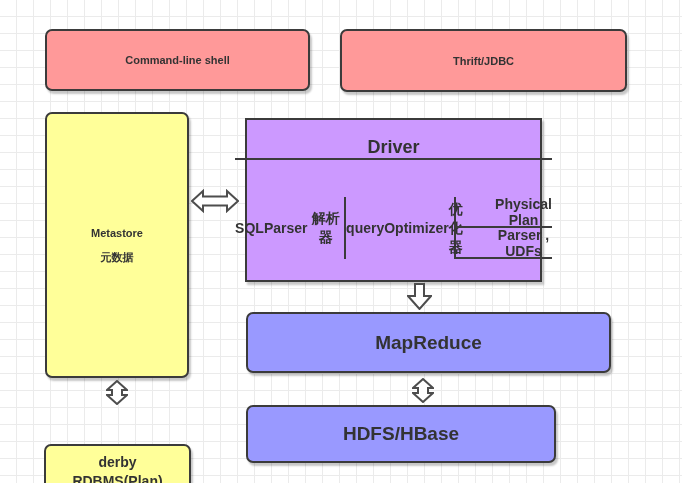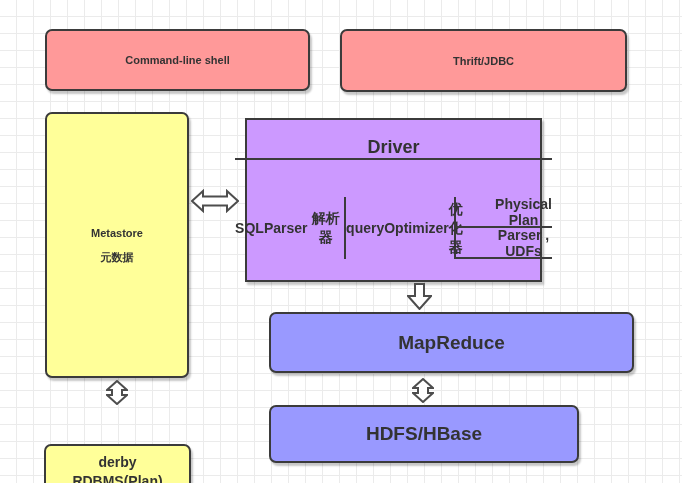--- a/index.html
+++ b/index.html
@@ -32,21 +32,21 @@
     text-align: center;
     box-shadow: 2px 3px 2px rgba(0,0,0,0.22);
   }
   .rounded { border-radius: 7px; }
   .pink   { background: var(--pink, #ff9999); }
   .yellow { background: var(--yellow, #ffff99); }
   .purple { background: var(--purple, #cc99ff); }
   .blue   { background: var(--blue, #9999ff); }
 
   .fs17 { font-size: 11px; line-height: 24px; }
-  .fs19 { font-size: 19px; margin-left: 23px; }
+  .fs19 { font-size: 19px; }
   .fs14 { font-size: 14px; line-height: 19px; margin-top: 38px; }
 
   
   .driver {
     display: grid;
     grid-template-rows: 56px 1fr;
     box-shadow: 2px 3px 2px rgba(0,0,0,0.22);
     padding: 0;
   }
   .driver-header {

